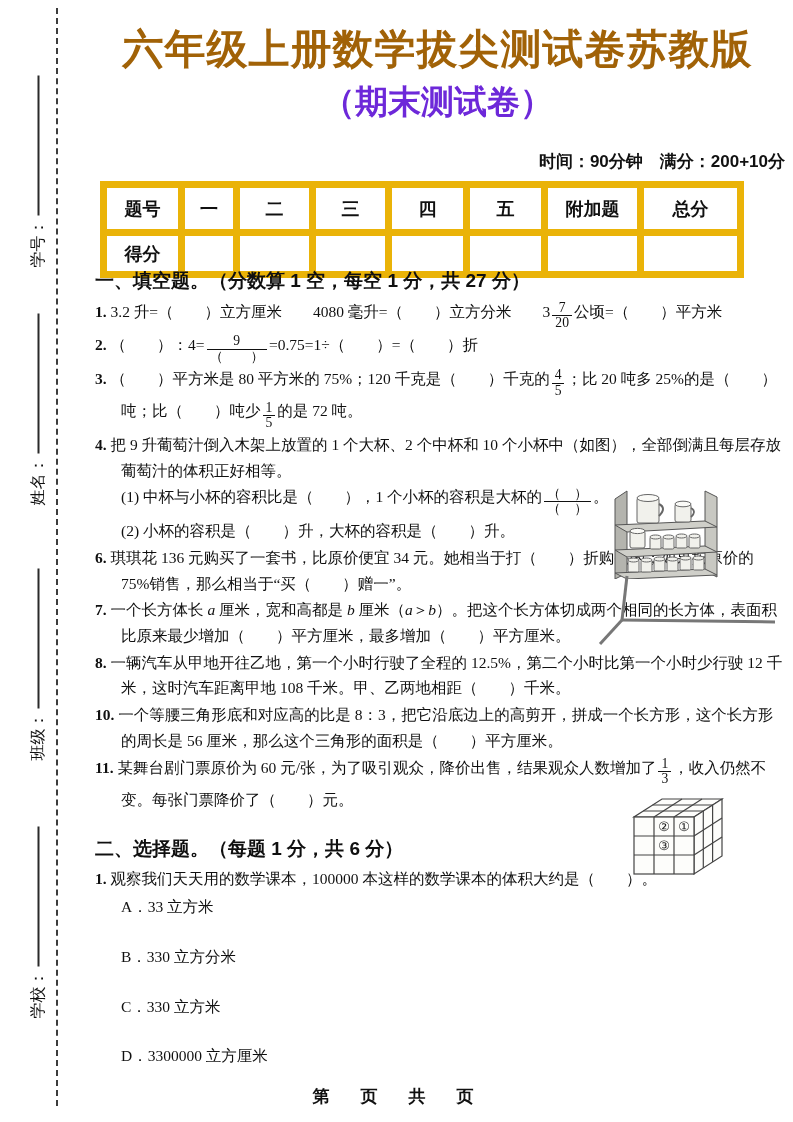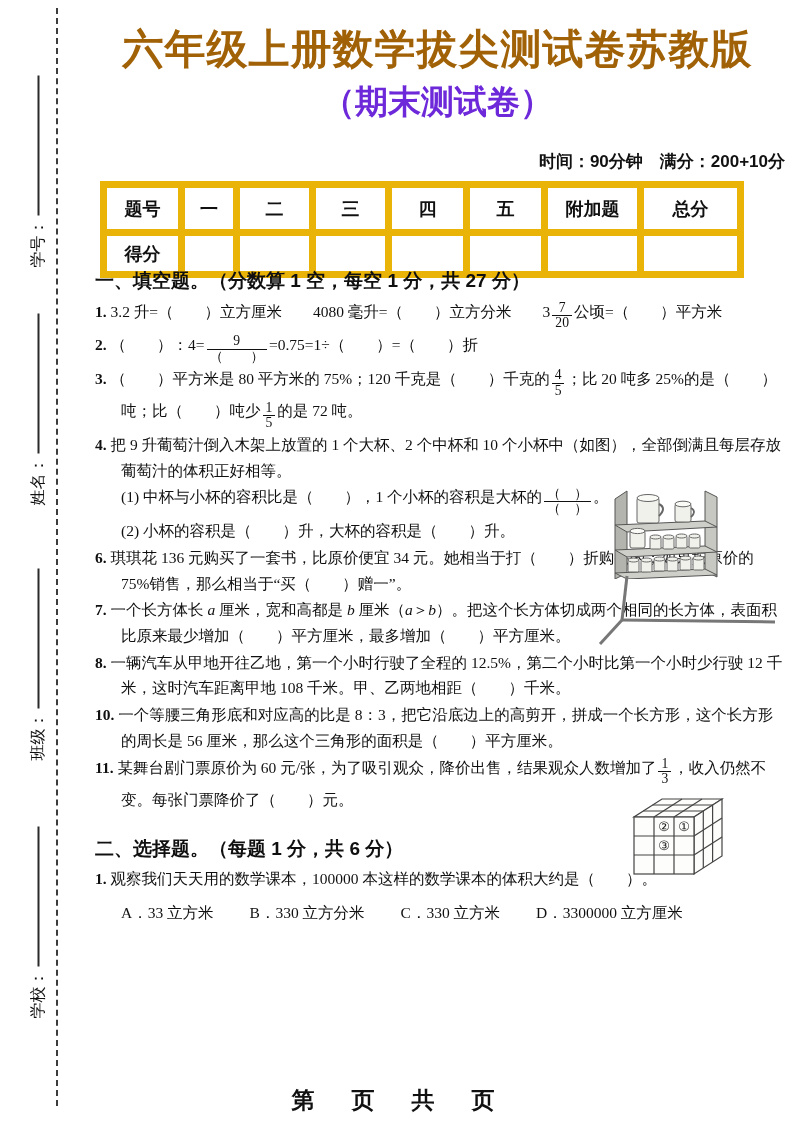--- a/index.html
+++ b/index.html
@@ -36,27 +36,27 @@
   .sec-head{font-family:"Liberation Sans",sans-serif;font-weight:700;font-size:19px;margin:1px 0 2px;}
   .q{margin:1px 0;}
   .q-line{padding-left:26px;text-indent:-26px;}
   .q-sub{padding-left:26px;margin-top:1px;}
   .qno{font-weight:700;}
   .frac{display:inline-block;vertical-align:-0.8em;text-align:center;line-height:1.08;
         font-size:0.88em;margin:0 2px;text-indent:0;}
   .frac .fn{display:block;border-bottom:1.5px solid #111;padding:0 3px;}
   .frac .fd{display:block;padding:0 3px;}
   sup.sp{font-size:0.68em;}
-  .opts{display:flex;gap:36px;padding-left:26px;margin-top:8px;}
+  .opts{display:flex;gap:24px;padding-left:26px;margin-top:2px;flex-direction:column;}
   .opts span{white-space:nowrap;}
 
   
   .fig{position:absolute;}
   .footer{position:absolute;left:0;right:0;top:1085px;text-align:center;
-          font-size:23px;font-weight:700;letter-spacing:7px;}
+          font-size:17px;font-weight:700;letter-spacing:7px;}
 </style>
 </head>
 <body>
 
 <div class="page">
 
   <div class="cutline"></div>
 
   <div class="side-item" style="top:157px">
     <span>学号：</span>

